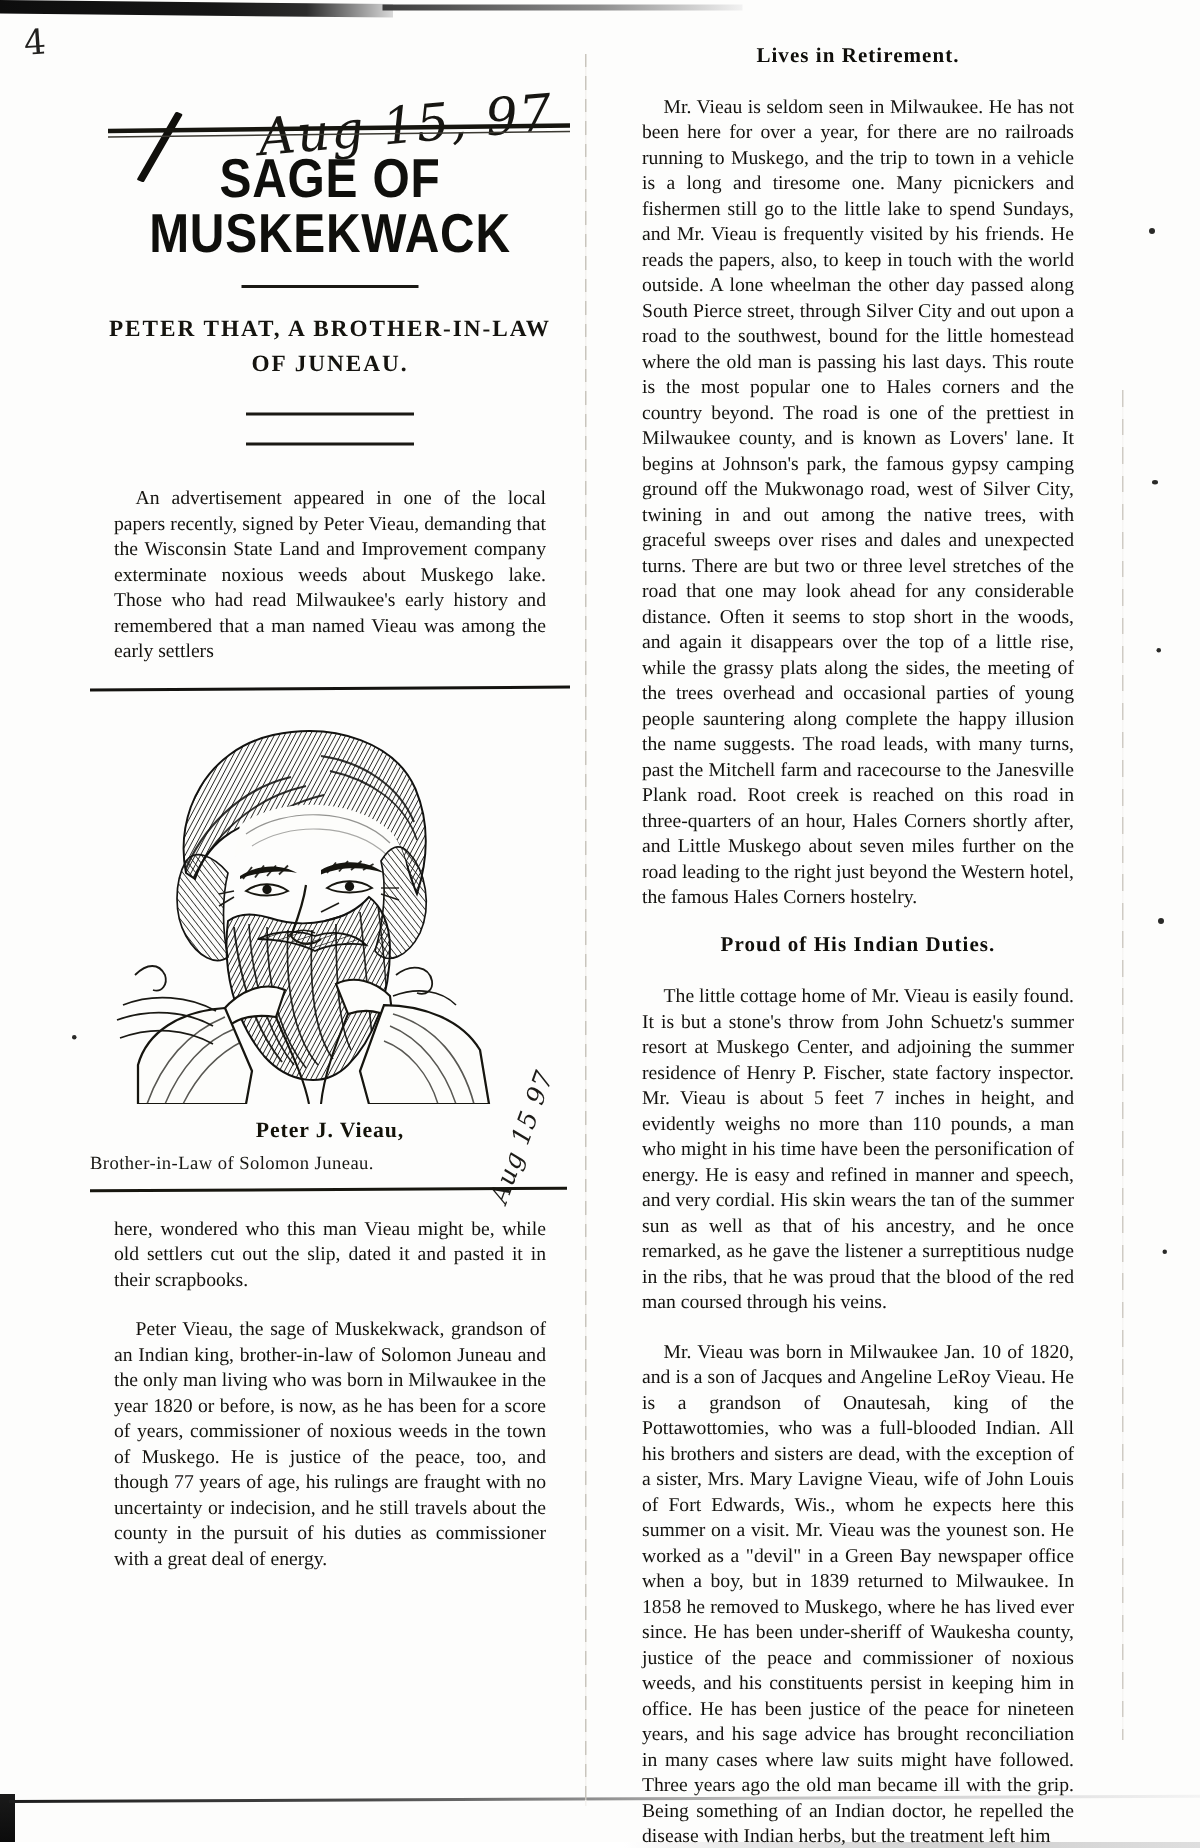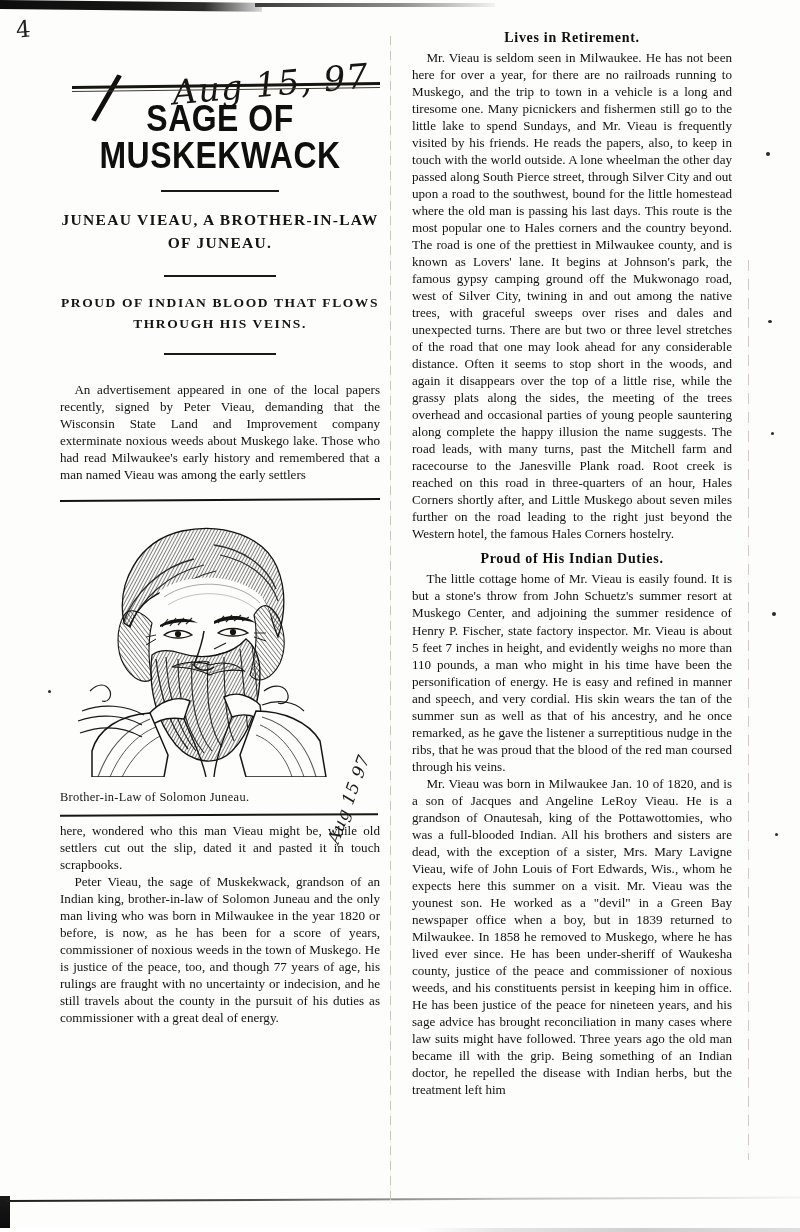--- a/index.html
+++ b/index.html
@@ -197,21 +197,21 @@
   }
 
   
   .body-text {
     font-family: "Liberation Serif", serif;
     font-size: 13.1px;
     line-height: 1.30;
     color: #14130f;
     text-align: justify;
     text-indent: 1.1em;
-    margin: 0;
+    margin: 16px;
     -webkit-hyphens: none;
     hyphens: none;
   }
   .body-text + .body-text { margin-top: 0; }
 
   .lead-gap { margin-top: 26px; }
 
   
   .portrait-wrap {
     position: relative;
@@ -330,25 +330,24 @@
 
       <div class="masthead-tick"></div>
       <div class="hand-date-top">Aug 15, 97</div>
 
       <div class="masthead-rule-top"></div>
 
       <h1 class="headline">SAGE OF MUSKEKWACK</h1>
 
       <div class="rule-short"></div>
 
-      <h2 class="deck">JUNEAU VIEAU, A BROTHER-IN-LAW OF JUNEAU.</h2>
+      <h2 class="deck">PETER THAT, A BROTHER-IN-LAW OF JUNEAU.</h2>
 
       <div class="rule-short w2"></div>
 
-      <h3 class="deck2">PROUD OF INDIAN BLOOD THAT FLOWS THROUGH HIS VEINS.</h3>
 
       <div class="rule-short w3"></div>
 
 
       <p class="body-text lead-gap">An advertisement appeared in one of the local papers recently, signed by Peter Vieau, demanding that the Wisconsin State Land and Improvement company exterminate noxious weeds about Muskego lake. Those who had read Milwaukee's early history and remembered that a man named Vieau was among the early settlers</p>
 
       <div class="portrait-wrap">
         <div class="portrait-frame-line"></div>
         <svg class="portrait-svg" viewBox="0 0 290 272">
           <defs>
@@ -479,24 +478,25 @@
           <path d="M16,228 C38,220 60,222 78,232" fill="none" stroke="#1a1914" stroke-width="1.1"></path>
           <path d="M26,186 C34,178 42,178 46,186 C48,192 44,198 38,196" fill="none" stroke="#1a1914" stroke-width="1.2"></path>
 
           <path d="M200,186 C210,178 222,180 224,190 C225,196 220,200 214,198" fill="none" stroke="#1a1914" stroke-width="1.2"></path>
           <path d="M198,200 C214,194 230,196 240,206" fill="none" stroke="#1a1914" stroke-width="1.1"></path>
         </svg>
 
         <div class="hand-date-portrait">Aug 15 97</div>
       </div>
 
+      <div class="caption-name">Peter J. Vieau,</div>
       <div class="caption-sub">Brother-in-Law of Solomon Juneau.</div>
       <div class="caption-rule"></div>
 
-      <p class="body-text" style="text-indent:0;">here, wondered who this man Vieau might be, while old settlers cut out the slip, dated it and pasted it in touch scrapbooks.</p>
+      <p class="body-text" style="text-indent:0;">here, wondered who this man Vieau might be, while old settlers cut out the slip, dated it and pasted it in their scrapbooks.</p>
       <p class="body-text">Peter Vieau, the sage of Muskekwack, grandson of an Indian king, brother-in-law of Solomon Juneau and the only man living who was born in Milwaukee in the year 1820 or before, is now, as he has been for a score of years, commissioner of noxious weeds in the town of Muskego. He is justice of the peace, too, and though 77 years of age, his rulings are fraught with no uncertainty or indecision, and he still travels about the county in the pursuit of his duties as commissioner with a great deal of energy.</p>
     </div>
 
     <div class="col col-right">
 
       <div class="section-head">Lives in Retirement.</div>
       <p class="body-text">Mr. Vieau is seldom seen in Milwaukee. He has not been here for over a year, for there are no railroads running to Muskego, and the trip to town in a vehicle is a long and tiresome one. Many picnickers and fishermen still go to the little lake to spend Sundays, and Mr. Vieau is frequently visited by his friends. He reads the papers, also, to keep in touch with the world outside. A lone wheelman the other day passed along South Pierce street, through Silver City and out upon a road to the southwest, bound for the little homestead where the old man is passing his last days. This route is the most popular one to Hales corners and the country beyond. The road is one of the prettiest in Milwaukee county, and is known as Lovers' lane. It begins at Johnson's park, the famous gypsy camping ground off the Mukwonago road, west of Silver City, twining in and out among the native trees, with graceful sweeps over rises and dales and unexpected turns. There are but two or three level stretches of the road that one may look ahead for any considerable distance. Often it seems to stop short in the woods, and again it disappears over the top of a little rise, while the grassy plats along the sides, the meeting of the trees overhead and occasional parties of young people sauntering along complete the happy illusion the name suggests. The road leads, with many turns, past the Mitchell farm and racecourse to the Janesville Plank road. Root creek is reached on this road in three-quarters of an hour, Hales Corners shortly after, and Little Muskego about seven miles further on the road leading to the right just beyond the Western hotel, the famous Hales Corners hostelry.</p>
 
       <div class="section-head spaced">Proud of His Indian Duties.</div>
       <p class="body-text">The little cottage home of Mr. Vieau is easily found. It is but a stone's throw from John Schuetz's summer resort at Muskego Center, and adjoining the summer residence of Henry P. Fischer, state factory inspector. Mr. Vieau is about 5 feet 7 inches in height, and evidently weighs no more than 110 pounds, a man who might in his time have been the personification of energy. He is easy and refined in manner and speech, and very cordial. His skin wears the tan of the summer sun as well as that of his ancestry, and he once remarked, as he gave the listener a surreptitious nudge in the ribs, that he was proud that the blood of the red man coursed through his veins.</p>

